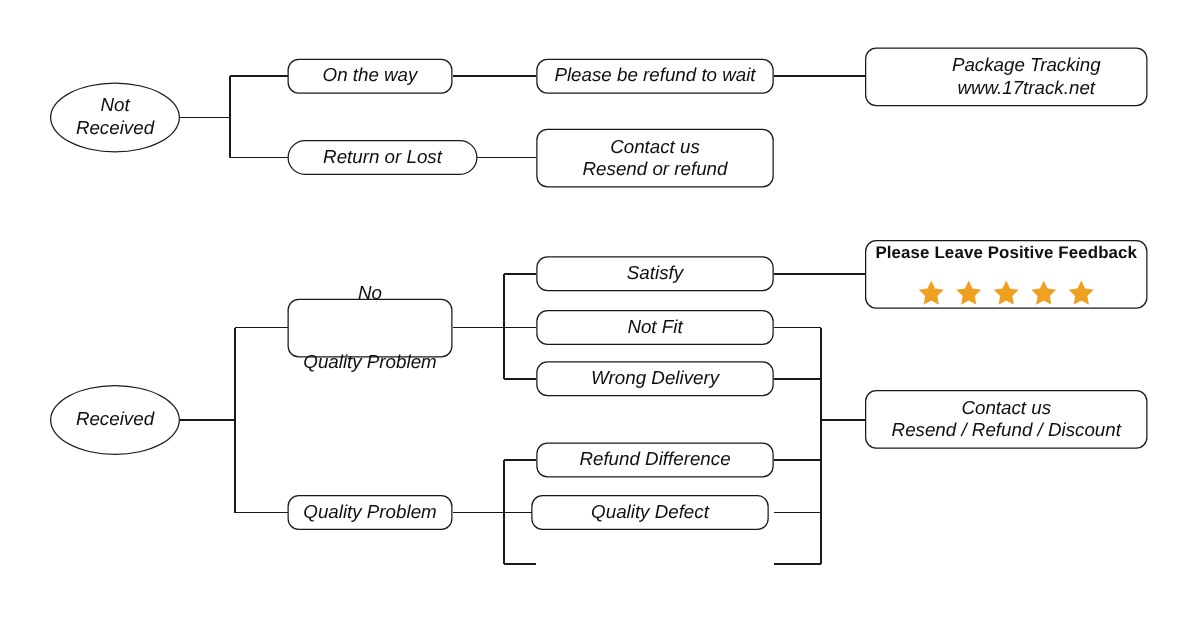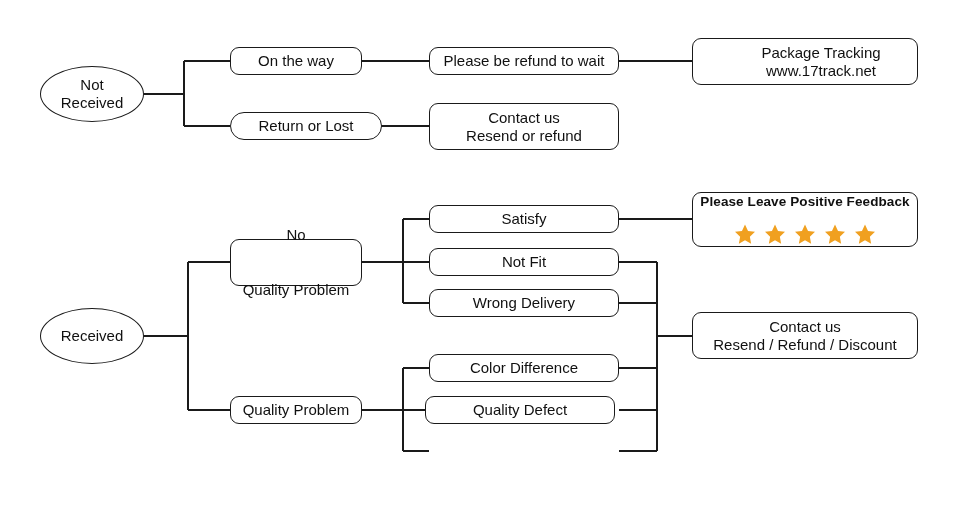--- a/index.html
+++ b/index.html
@@ -34,20 +34,21 @@
     flex-direction: column;
     align-items: center;
     justify-content: center;
     text-align: center;
     background: #ffffff;
     border: 1.4px solid #1a1a1a;
     color: #101010;
     font-size: 15px;
     line-height: 1.18;
     z-index: 2;
+    font-style: italic;
   }
   .node.rounded {
     border-radius: 9px;
   }
   .node.ellipse {
     border-radius: 50%;
     border-width: 1.2px;
   }
   .node .line {
     display: block;
@@ -185,21 +186,21 @@
 
   <div class="node rounded" style="left:429px; top:289px; width:190px; height:28px;">
     <span class="line">Wrong Delivery</span>
   </div>
 
   <div class="node rounded" style="left:429px; top:248px; width:190px; height:28px;">
     <span class="line">Not Fit</span>
   </div>
 
   <div class="node rounded" style="left:429px; top:354px; width:190px; height:28px;">
-    <span class="line">Color Difference</span>
+    <span class="line">Refund Difference</span>
   </div>
 
   <div class="node rounded" style="left:425px; top:396px; width:190px; height:28px;">
     <span class="line">Quality Defect</span>
   </div>
 
 
   <div class="feedback-node" style="left:692px; top:192px; width:226px; height:55px;">
     <div class="feedback-title">Please Leave Positive Feedback</div>
     <div class="stars">

